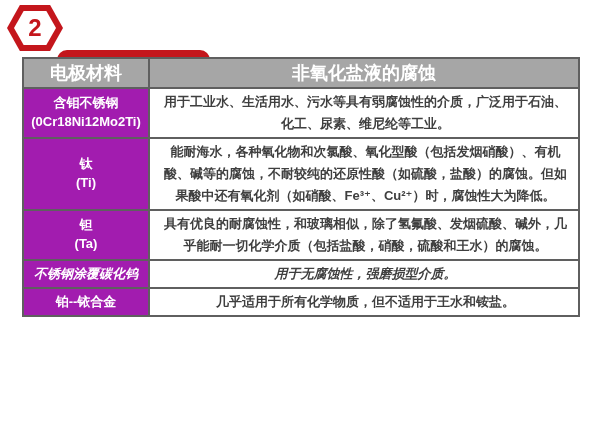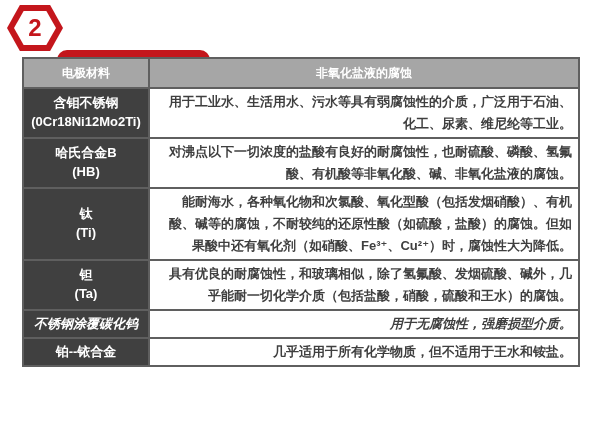--- a/index.html
+++ b/index.html
@@ -32,32 +32,32 @@
   table.sel {
     position: absolute; left: 22px; top: 57px; width: 556px;
     border-collapse: collapse; table-layout: fixed;
   }
   table.sel col.c1 { width: 126px; }
   table.sel col.c2 { width: 430px; }
   table.sel th, table.sel td {
     border: 2px solid #5f5f5f; vertical-align: middle;
   }
   thead th {
-    background: #a6a6a6; color: #ffffff; font-size: 12px; font-weight: bold;
+    background: #a6a6a6; color: #ffffff; font-size: 18px; font-weight: bold;
     height: 30px; text-align: center;
   }
   tbody th.mat {
-    background: #404040; color: #ffffff; font-size: 13px; font-weight: bold;
+    background: #a21caf; color: #ffffff; font-size: 13px; font-weight: bold;
     text-align: center; line-height: 1.45; padding: 2px 2px;
   }
   tbody th.mat .sub { display: block; font-weight: bold; }
   tbody th.mat .sub:empty { display: none; }
   tbody td.desc {
     background: #ffffff; color: #3f3f3f; font-size: 13px; font-weight: bold;
-    line-height: 22px; padding: 2px 6px 2px 9px; text-align: right;
+    line-height: 22px; padding: 2px 6px 2px 9px; text-align: center;
   }
   tr.r1 { height: 46px; }
   tr.r2 { height: 50px; }
   tr.r3 { height: 64px; }
   tr.r4 { height: 72px; }
   tr.r5 { height: 50px; }
   tr.r6 { height: 23px; font-style: italic; }
   tr.r7 { height: 22px; }
 </style>
 </head>
@@ -88,27 +88,20 @@
       </tr>
     </thead>
     <tbody>
       <tr class="r1">
         <th class="mat">
           <span>含钼不锈钢</span>
           <span class="sub">(0Cr18Ni12Mo2Ti)</span>
         </th>
         <td class="desc">用于工业水、生活用水、污水等具有弱腐蚀性的介质，广泛用于石油、化工、尿素、维尼纶等工业。</td>
       </tr>
-      <tr class="r2">
-        <th class="mat">
-          <span>哈氏合金B</span>
-          <span class="sub">(HB)</span>
-        </th>
-        <td class="desc">对沸点以下一切浓度的盐酸有良好的耐腐蚀性，也耐硫酸、磷酸、氢氟酸、有机酸等非氧化酸、碱、非氧化盐液的腐蚀。</td>
-      </tr>
       <tr class="r4">
         <th class="mat">
           <span>钛</span>
           <span class="sub">(Ti)</span>
         </th>
         <td class="desc">能耐海水，各种氧化物和次氯酸、氧化型酸（包括发烟硝酸）、有机酸、碱等的腐蚀，不耐较纯的还原性酸（如硫酸，盐酸）的腐蚀。但如果酸中还有氧化剂（如硝酸、Fe³⁺、Cu²⁺）时，腐蚀性大为降低。</td>
       </tr>
       <tr class="r5">
         <th class="mat">
           <span>钽</span>

